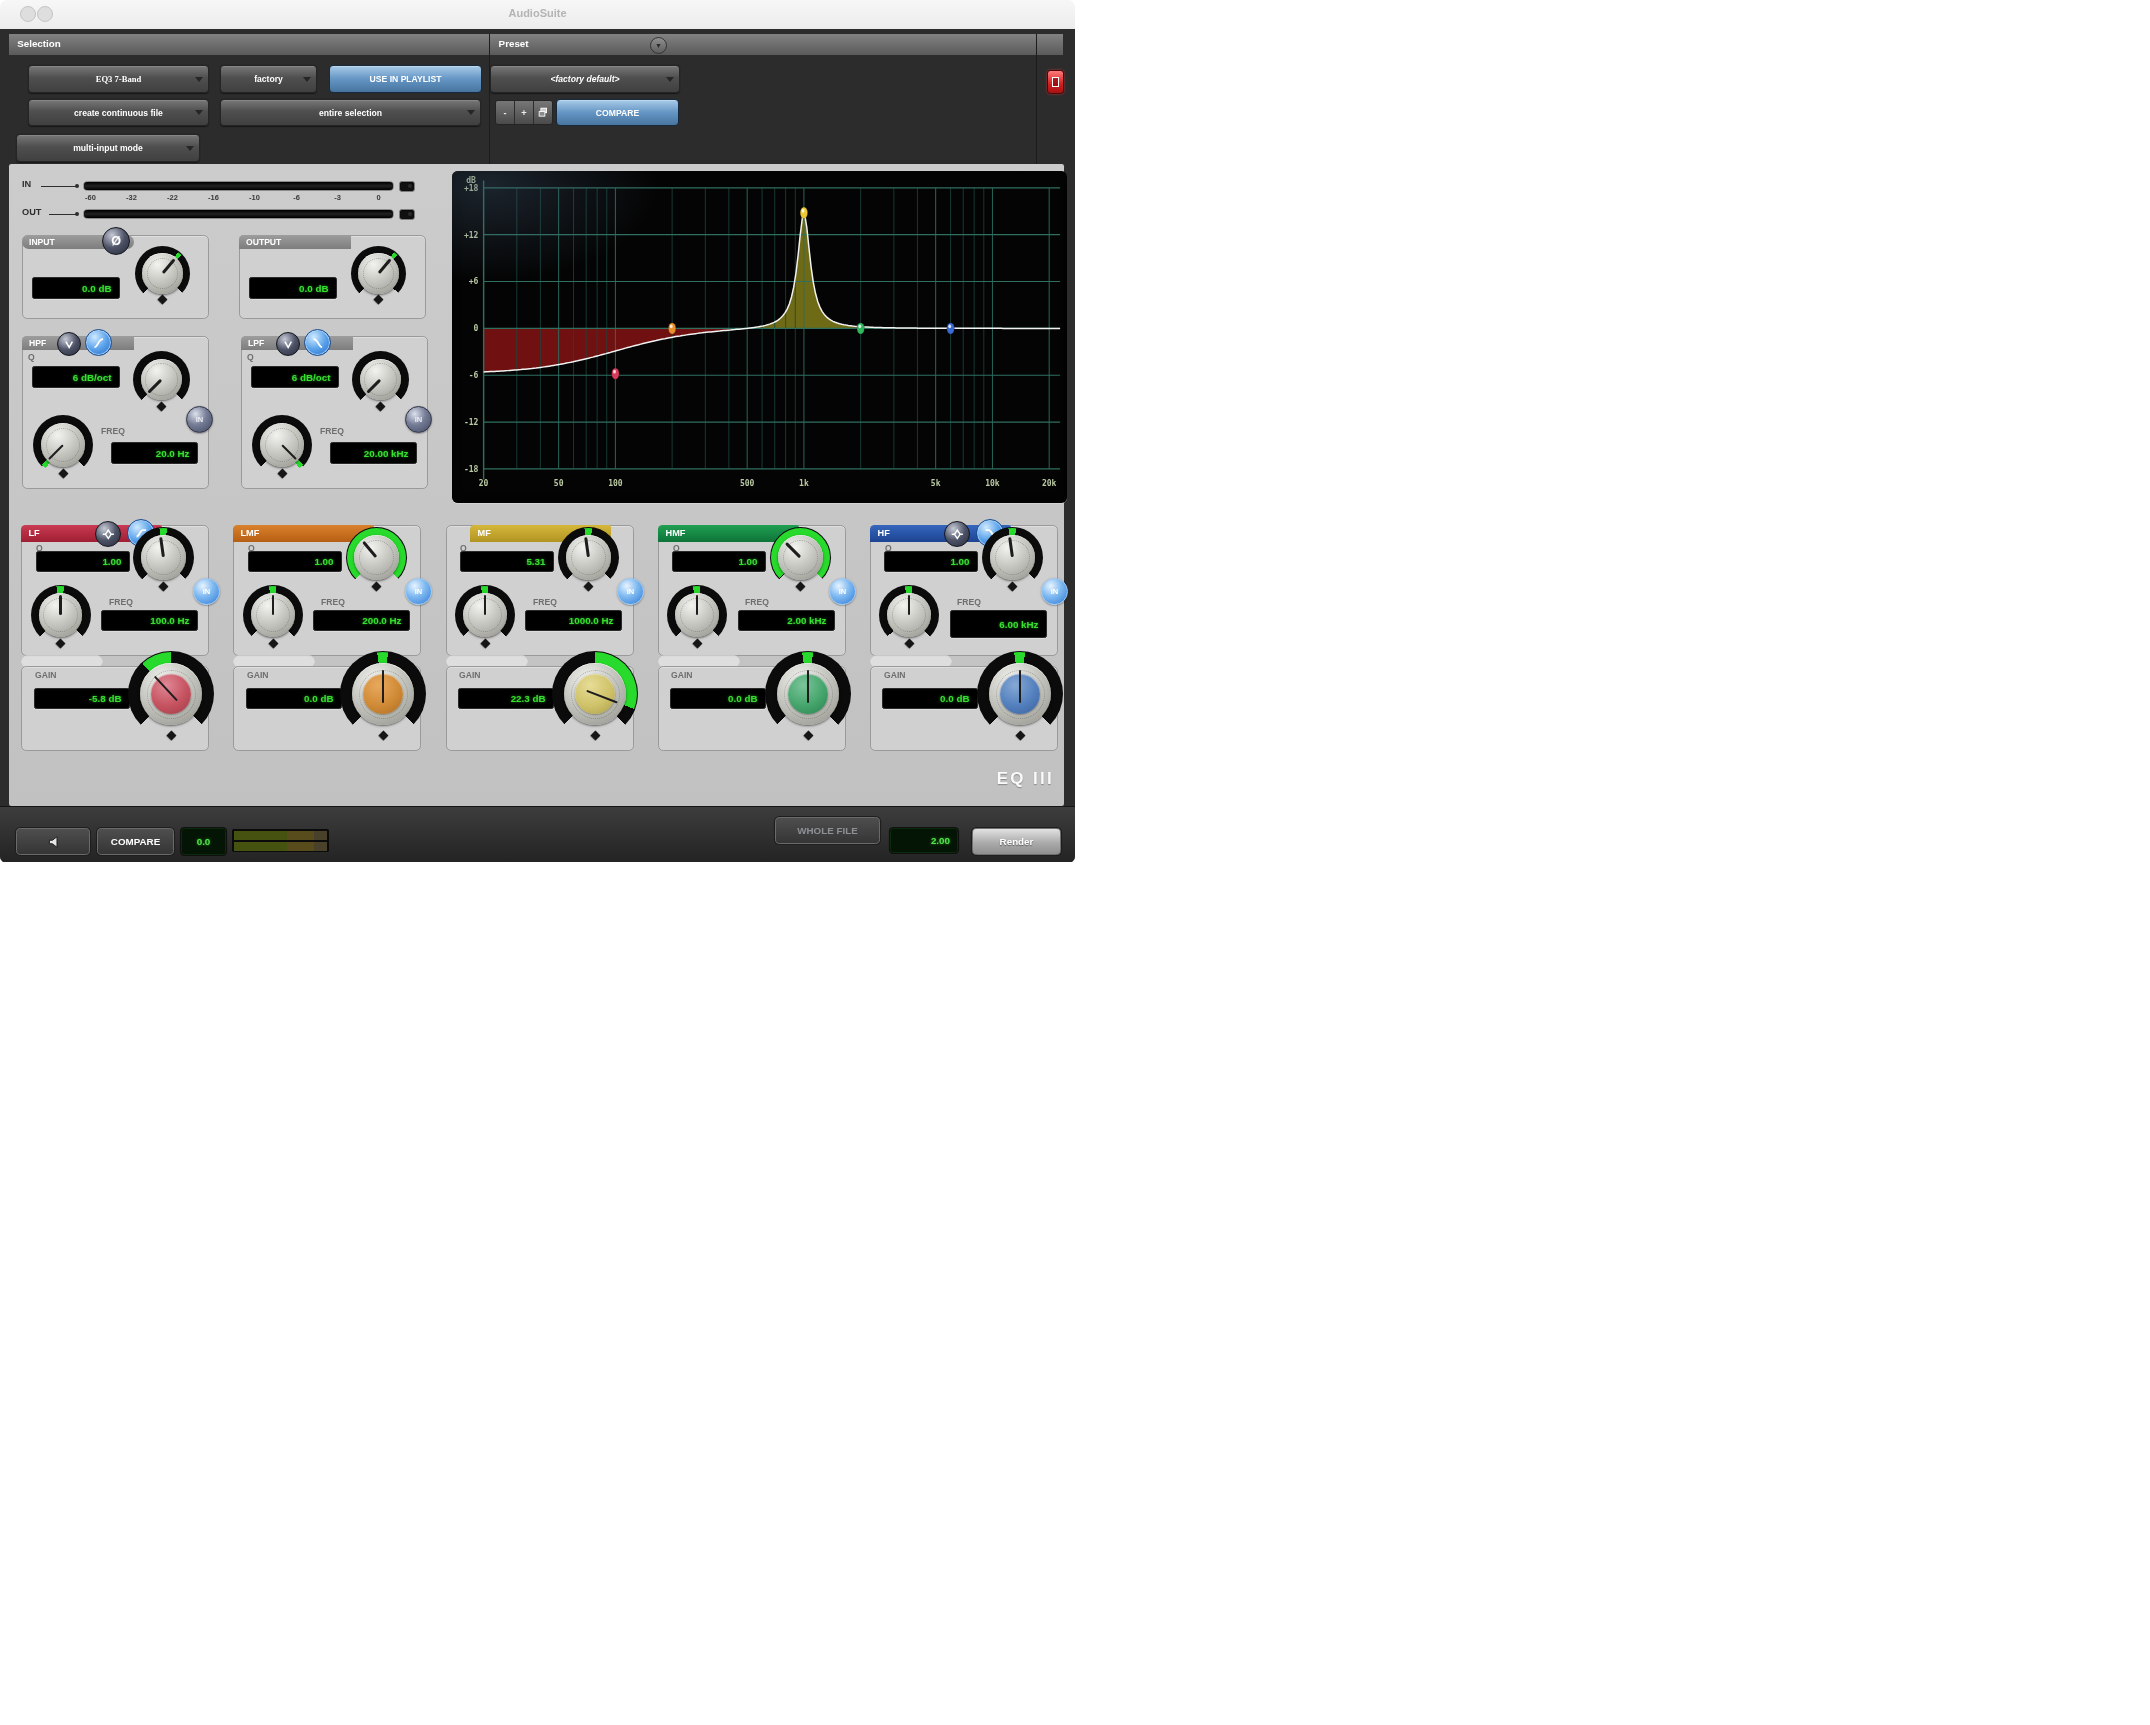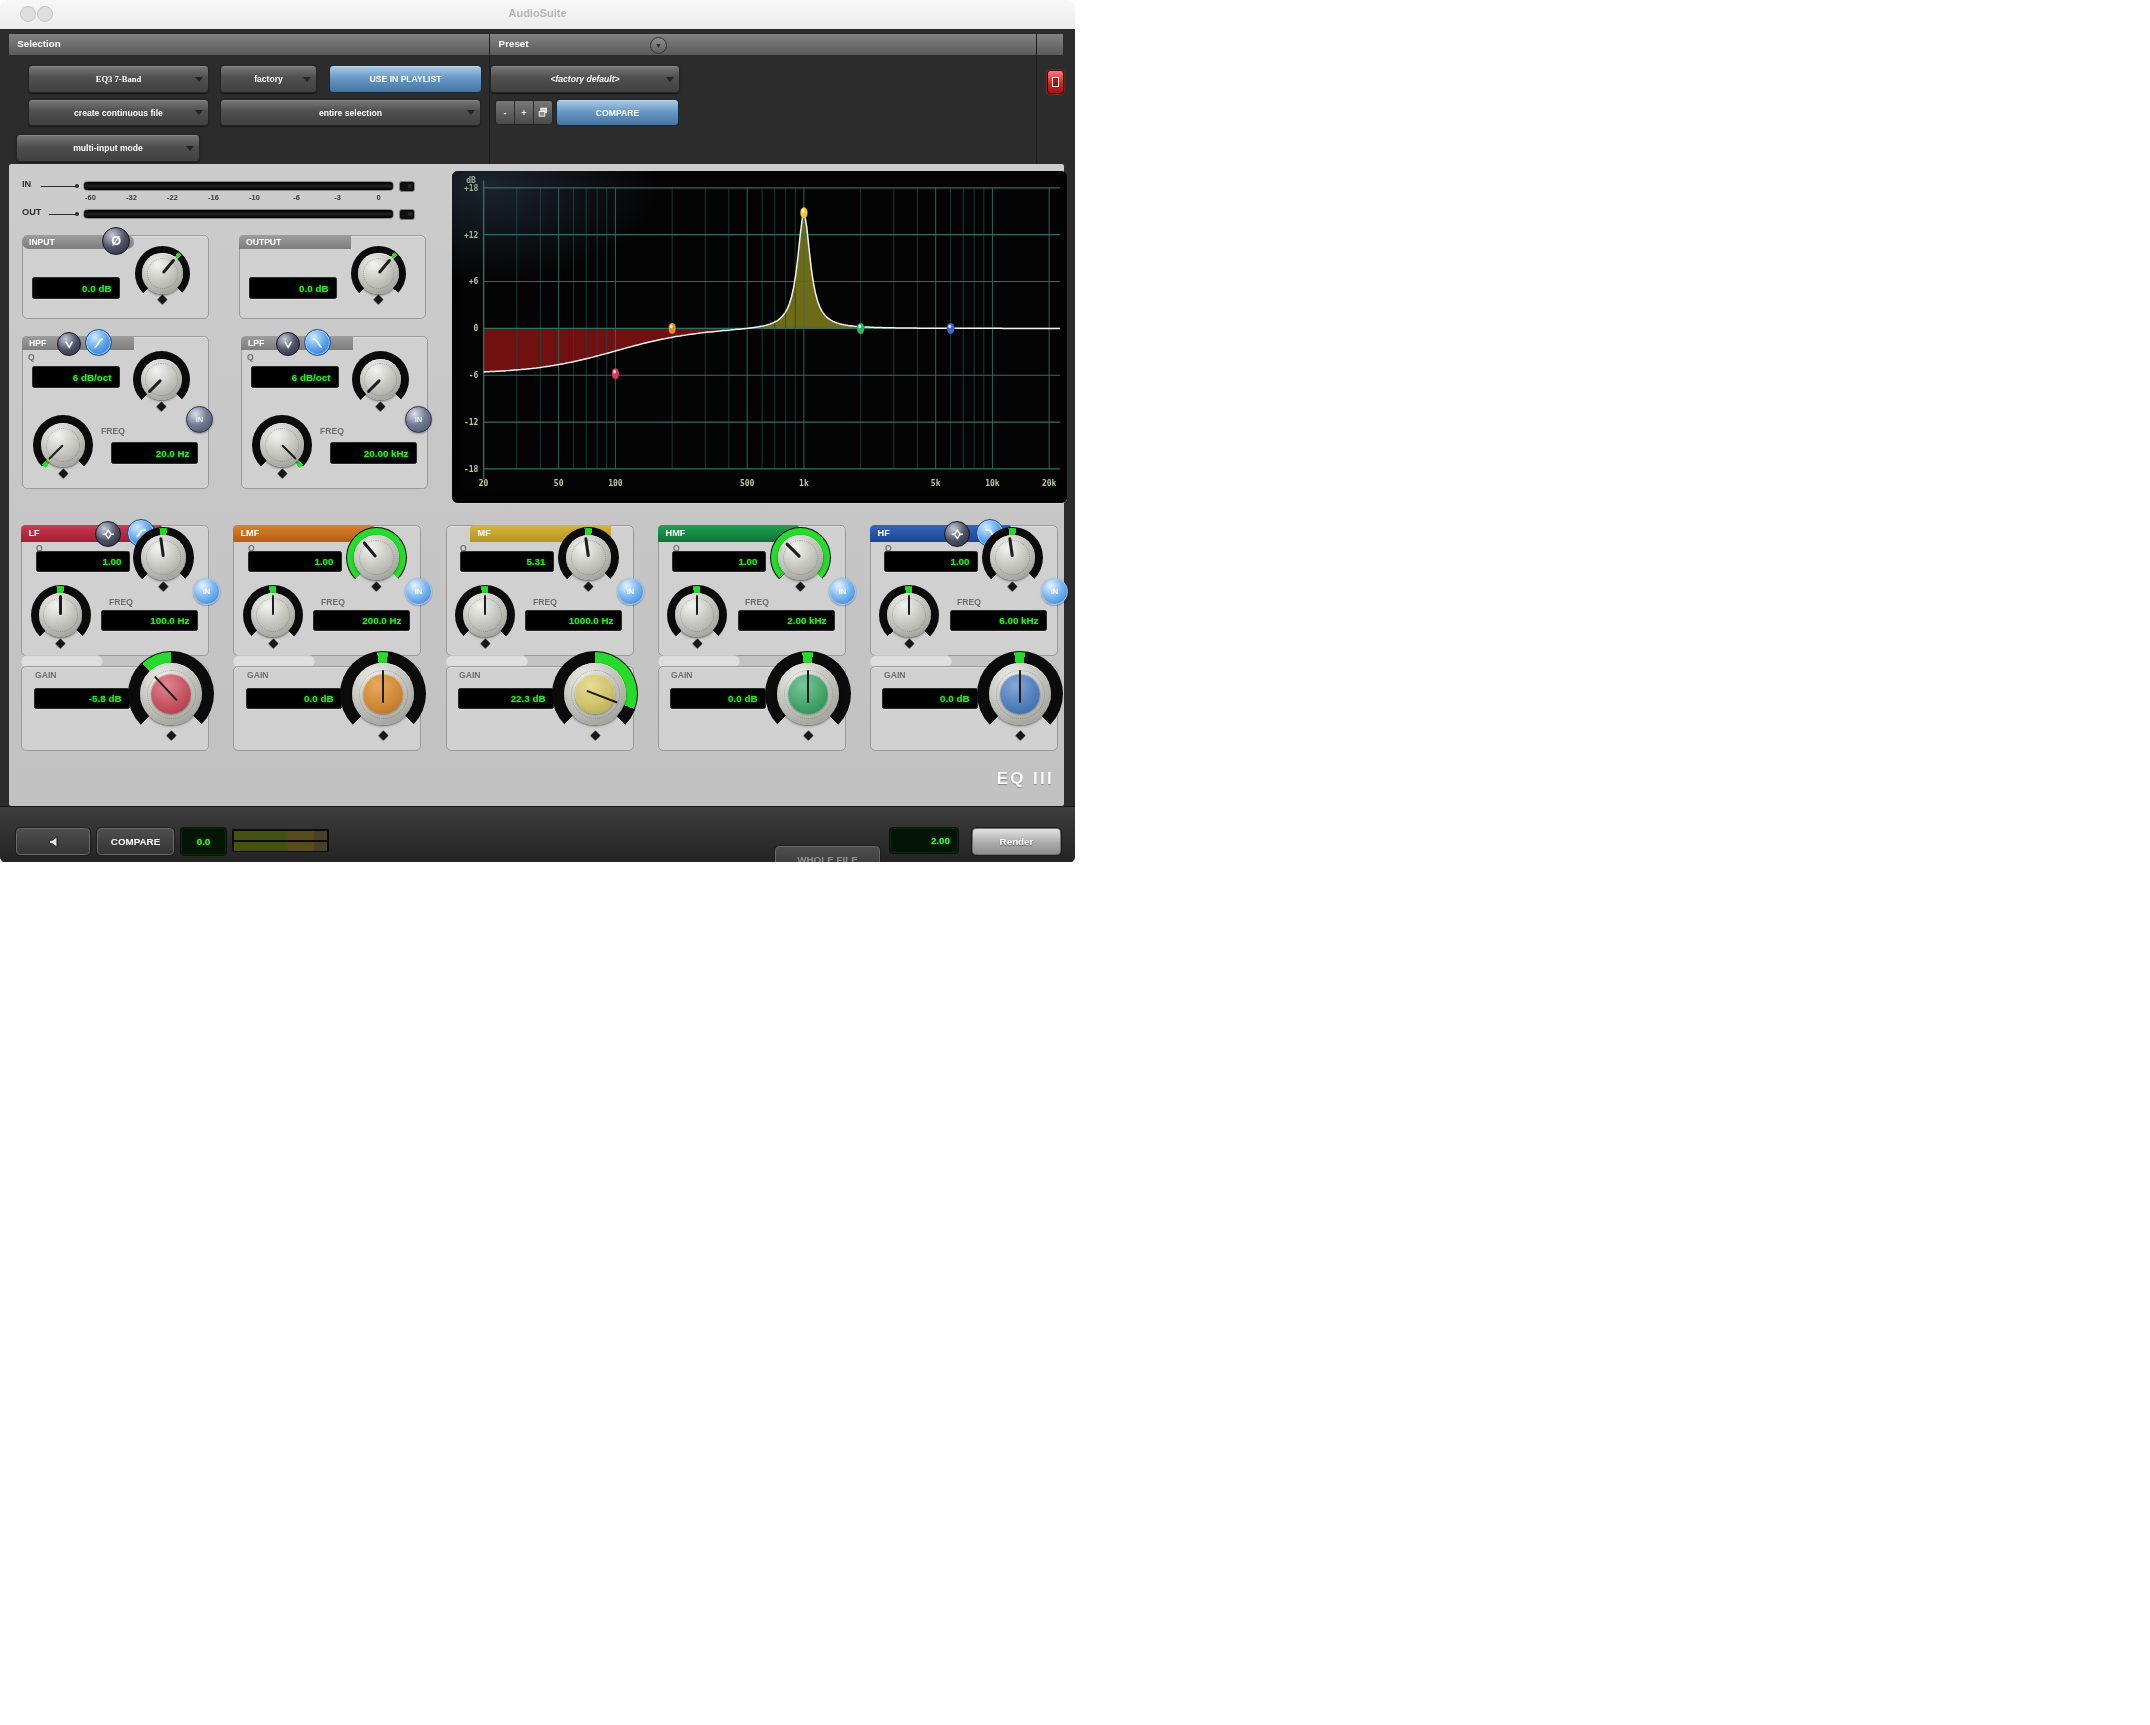--- a/index.html
+++ b/index.html
@@ -546,21 +546,21 @@
   <div class="knob" style="left:879px;top:585px;width:60px;height:60px;">
     <div class="k-arc"></div>
       <div class="k-green arcg-tick"></div>
       <div class="k-face"></div>
       <div class="k-ptr">
         <i></i>
       </div>
       <div class="k-tail"></div>
   </div>
   <div class="lbl" style="left:957px;top:597px;">FREQ</div>
-  <div class="display" style="left:950px;top:610px;width:97px;height:21px;">6.00 kHz</div>
+  <div class="display" style="left:950px;top:610px;width:97px;height:28px;">6.00 kHz</div>
   <div class="rbtn rb-inblue" style="left:1041px;top:578px;width:25px;height:25px;">IN</div>
   <div class="lbl" style="left:884px;top:670px;">GAIN</div>
   <div class="display" style="left:882px;top:688px;width:96px;height:21px;">0.0 dB</div>
   <div class="knob" style="left:977px;top:651px;width:86px;height:86px;">
     <div class="k-arc"></div>
       <div class="k-green arcg-tick"></div>
       <div class="k-face"></div>
       <div class="k-cap" style="background:radial-gradient(circle at 38% 28%,#86a8d4,#527fbd 55%,#3a619c);"></div>
       <div class="k-ptr long">
         <i></i>
@@ -575,18 +575,18 @@
         <svg width="15" height="14" viewBox="0 0 26 24">
           <path d="M6 9 h5 l8 -6 v18 l-8 -6 h-5 z" fill="#e6e6e6" stroke="#111" stroke-width="1.5"></path>
         </svg>
       </div>
     <div class="fbtn" style="left:97px;top:21px;width:75px;height:25px;">COMPARE</div>
     <div class="fdisp" style="left:181px;top:21px;width:43px;height:25px;">0.0</div>
     <div id="fmeter" style="left:232px;top:22.4px;width:97px;height:23px;">
         <div></div>
         <div></div>
       </div>
-    <div class="fbtn" style="left:775px;top:10px;width:103px;height:25px;color:#8d9196;margin-top:29px;">WHOLE FILE</div>
+    <div class="fbtn" style="left:775px;top:10px;width:103px;height:25px;color:#8d9196;">WHOLE FILE</div>
     <div class="fdisp" style="left:890px;top:21px;width:68px;height:25px;justify-content:flex-end;padding-right:7px;box-sizing:border-box;">2.00</div>
     <div class="fbtn" style="left:972px;top:21px;width:87px;height:25px;background:linear-gradient(#e2e2e2,#ababab 55%,#8f8f8f);border:0.6px solid #6f6f6f;text-shadow:0 0.6px 1.1px rgba(0,0,0,.45);">Render</div>
   </div>
 </div>
 
 
 </body></html>

